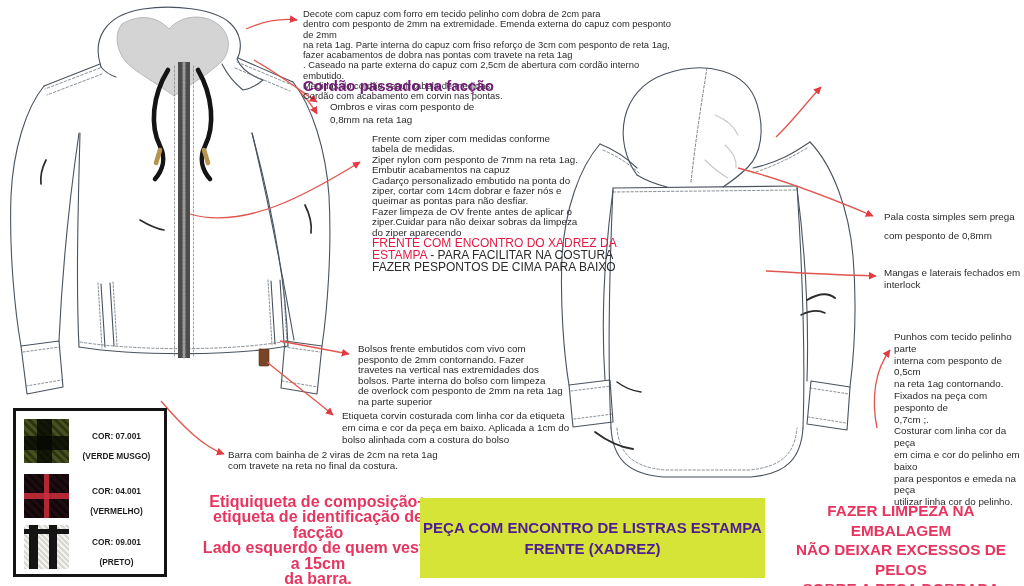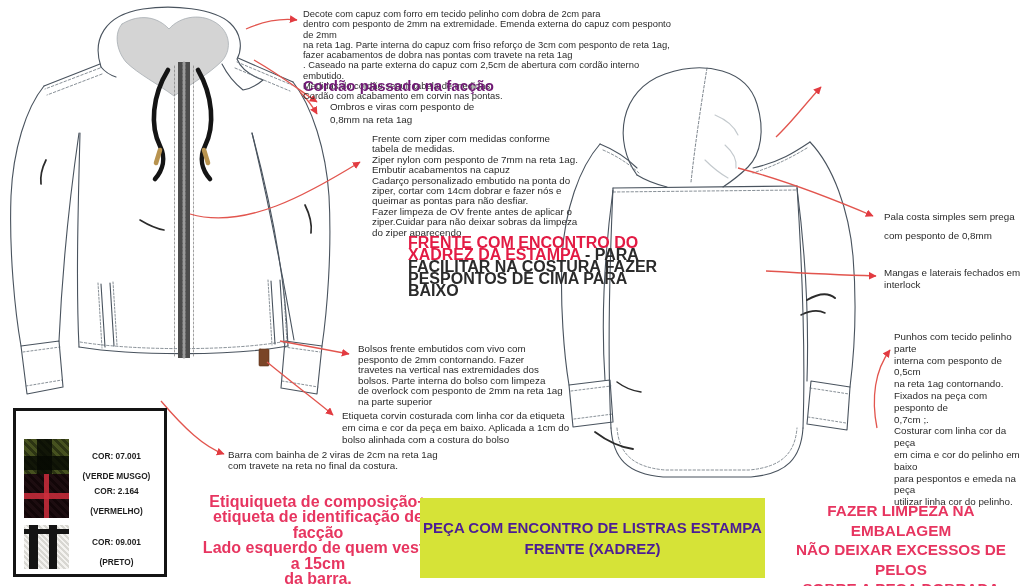--- a/index.html
+++ b/index.html
@@ -10,21 +10,21 @@
   .abs{position:absolute;}
   svg{display:block;}
   .note{
     position:absolute;white-space:pre-line;color:#2b2b2b;
     font-size:9.8px;line-height:10.6px;letter-spacing:0;
   }
   .note-red-head{
     position:absolute;color:#701a75;font-weight:bold;font-size:15px;line-height:14px;
   }
   .mixed-red{
-    position:absolute;width:250px;font-weight:bold;font-size:16px;line-height:12px;color:#2b2b2b;margin-left:36px;
+    position:absolute;width:250px;font-weight:normal;font-size:12px;line-height:12px;color:#2b2b2b;
   }
   .mixed-red .red-part{color:#e31b44;}
   .pink-note{
     position:absolute;color:#e73560;font-weight:bold;text-align:center;white-space:pre-line;
   }
   .banner{
     position:absolute;left:420px;top:498px;width:345px;height:80px;background:#d6e337;
     display:flex;align-items:center;justify-content:center;text-align:center;
     font-weight:bold;font-size:15px;line-height:21px;color:#4c1d95;white-space:pre-line;
   }
@@ -272,31 +272,31 @@
 Molde terá o pick onde indica o centro da etiqueta</div>
 
   <div class="banner">PEÇA COM ENCONTRO DE LISTRAS ESTAMPA
 FRENTE (XADREZ)</div>
 
   <div class="pink-note" style="left:778px;top:501px;width:246px;font-size:15.3px;line-height:19.5px;">FAZER LIMPEZA NA EMBALAGEM
 NÃO DEIXAR EXCESSOS DE PELOS
 SOBRE A PEÇA DOBRADA</div>
 
   <div class="swatch-box">
-    <div class="sw-row" style="top:26px;justify-content:space-between;">
+    <div class="sw-row" style="top:6px;justify-content:space-between;">
       <div class="sw-chip sw-verde"></div>
       <div class="sw-label">
         <span>COR: 07.001</span><br>
         <span>(VERDE MUSGO)</span>
       </div>
     </div>
     <div class="sw-row" style="top:61px;">
       <div class="sw-chip sw-vermelho"></div>
       <div class="sw-label">
-        <span>COR: 2.164</span><br>
+        <span>COR: 04.001</span><br>
         <span>(VERMELHO)</span>
       </div>
     </div>
     <div class="sw-row" style="top:112px;">
       <div class="sw-chip sw-preto"></div>
       <div class="sw-label">
         <span>COR: 09.001</span><br>
         <span>(PRETO)</span>
       </div>
     </div>

